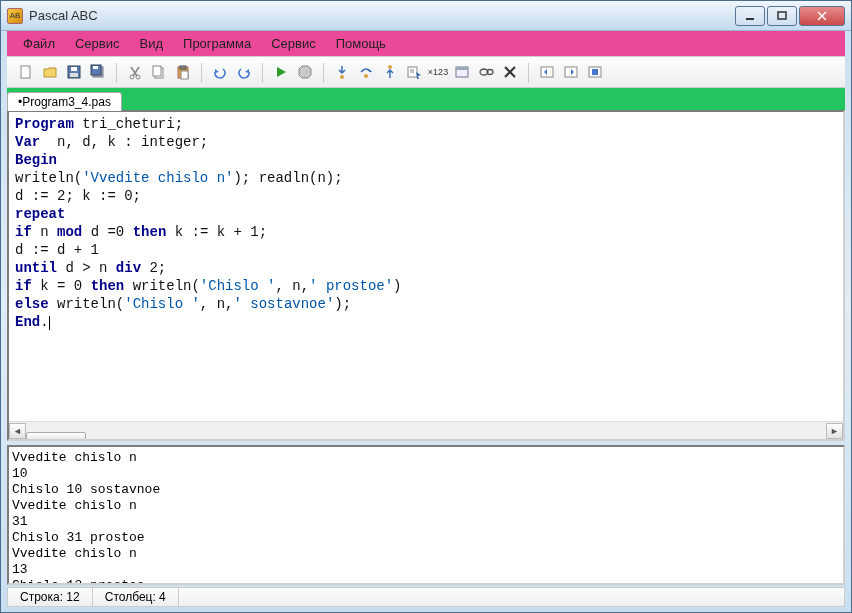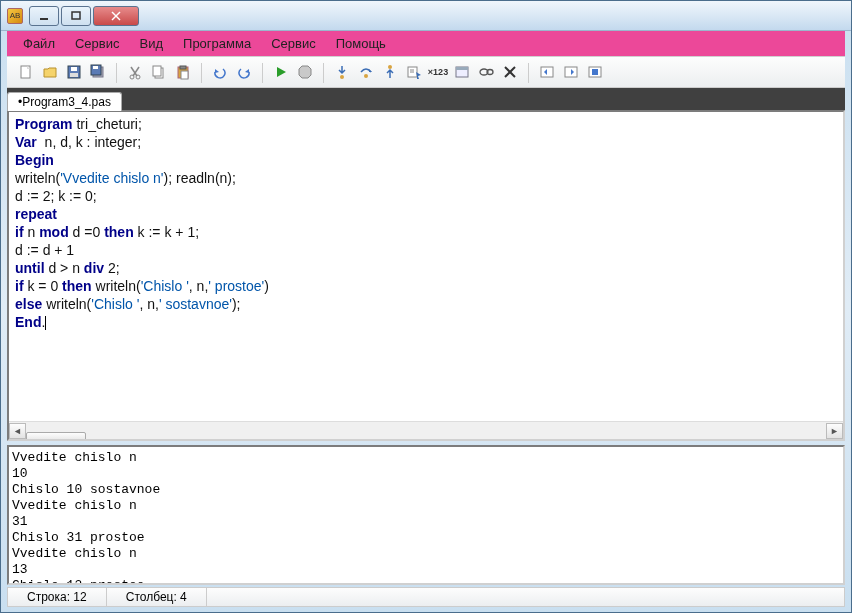--- a/index.html
+++ b/index.html
@@ -56,31 +56,30 @@
   font-size: 13px;
 }
 .toolbar {
   background: linear-gradient(to bottom,#fdfdfd,#eceef0);
   border-bottom: 1px solid #ccc;
   padding: 4px 8px;
   display: flex;
   align-items: flex-end;
   gap: 2px;
   margin: 0 6px;
-  font-weight: bold;
 }
 .tb-btn {
   width: 22px; height: 22px;
   display:flex;align-items:center;justify-content:center;
   border: 1px solid transparent;
   border-radius:2px;
 }
 .tb-sep { width:1px; height:20px; background:#ccc; margin:0 5px; }
 .tab-row {
-  background:#404040;
+  background:#22c55e;
   margin:0 6px;
   display:flex;
   align-items:flex-end;
   height:22px;
 }
 .tab {
   padding: 2px 10px;
   font-size:12px;
   border:1px solid #aaa;
   border-bottom:none;
@@ -100,21 +99,21 @@
   background:#fff;
   flex: 1;
   overflow:hidden;
   display:flex;
   flex-direction:column;
   margin-bottom:4px;
 }
 .editor {
   flex:1;
   padding:3px 6px;
-  font-family: Liberation Sans, sans-serif;
+  font-family: Liberation Mono, monospace;
   font-size: 14px;
   line-height: 18px;
   white-space: pre;
   overflow:hidden;
 }
 .hscroll {
   height:18px;
   background:#f0f0f0;
   border-top:1px solid #ddd;
   display:flex;
@@ -137,36 +136,37 @@
 .statusbar {
   margin:2px 6px 2px 6px;
   background: linear-gradient(to bottom,#fdfdfd,#eceef0);
   border:1px solid #ccc;
   height:20px;
   display:flex;
   align-items:center;
   font-size:12px;
 }
 .status-cell {
-  padding: 0 19px;
+  padding: 0 12px;
   border-right:1px solid #ccc;
   height:100%;
   display:flex;align-items:center;
 }
 .kw { color:#000088; font-weight:bold; }
 .str { color:#0055aa; }
 .plain { color:#111; }
 .cursor { display:inline-block;width:1px;height:14px;background:#000;vertical-align:text-bottom;}
 svg { display:block; }
 </style>
 </head>
 <body>
 
 <div class="titlebar">
   <div class="title-icon">AB</div>
+  <div class="title-text">Pascal ABC</div>
   <div class="win-buttons">
     <div class="win-btn">
         <svg width="10" height="10">
           <rect x="1" y="7" width="8" height="2" fill="#333"></rect>
         </svg>
       </div>
     <div class="win-btn">
         <svg width="10" height="10">
           <rect x="1" y="1" width="8" height="7" fill="none" stroke="#333" stroke-width="1.5"></rect>
         </svg>

